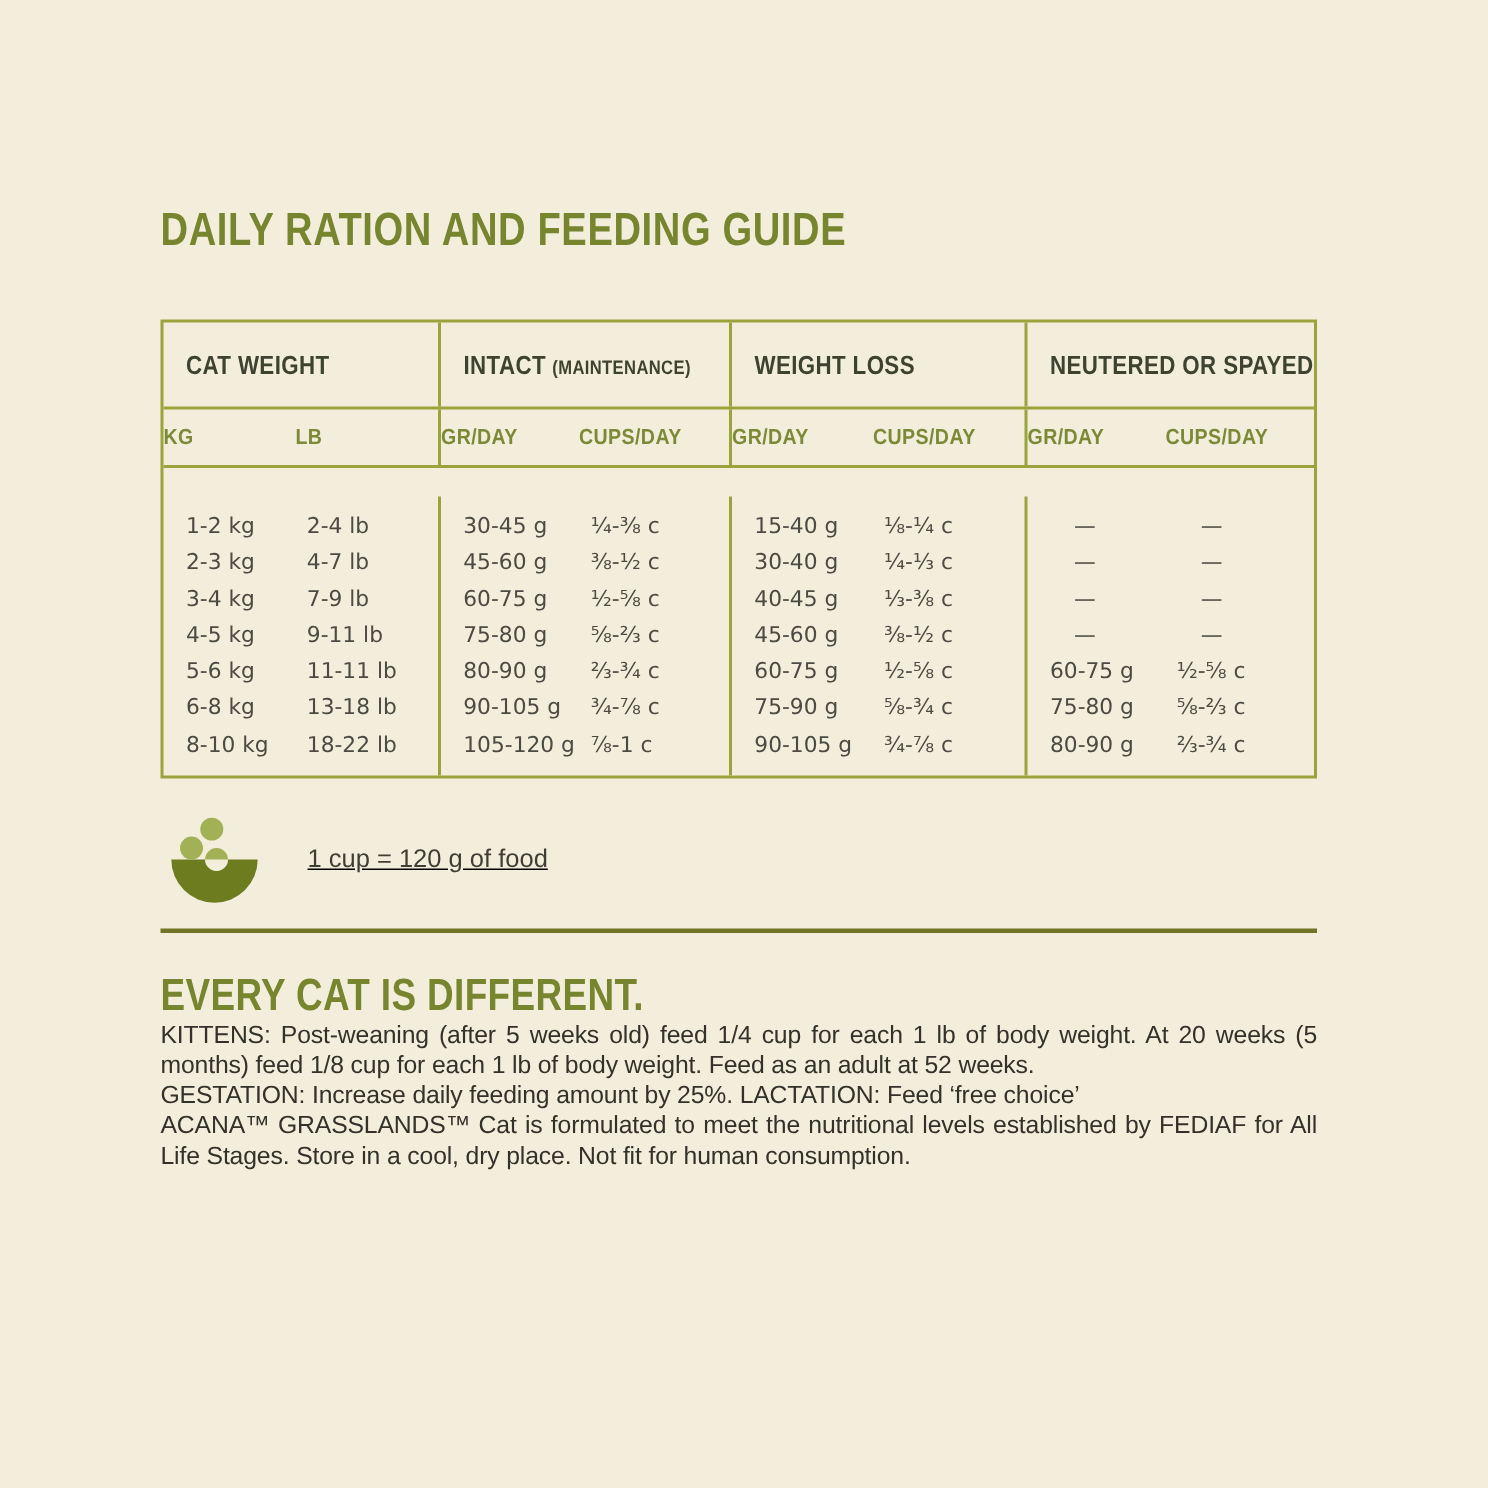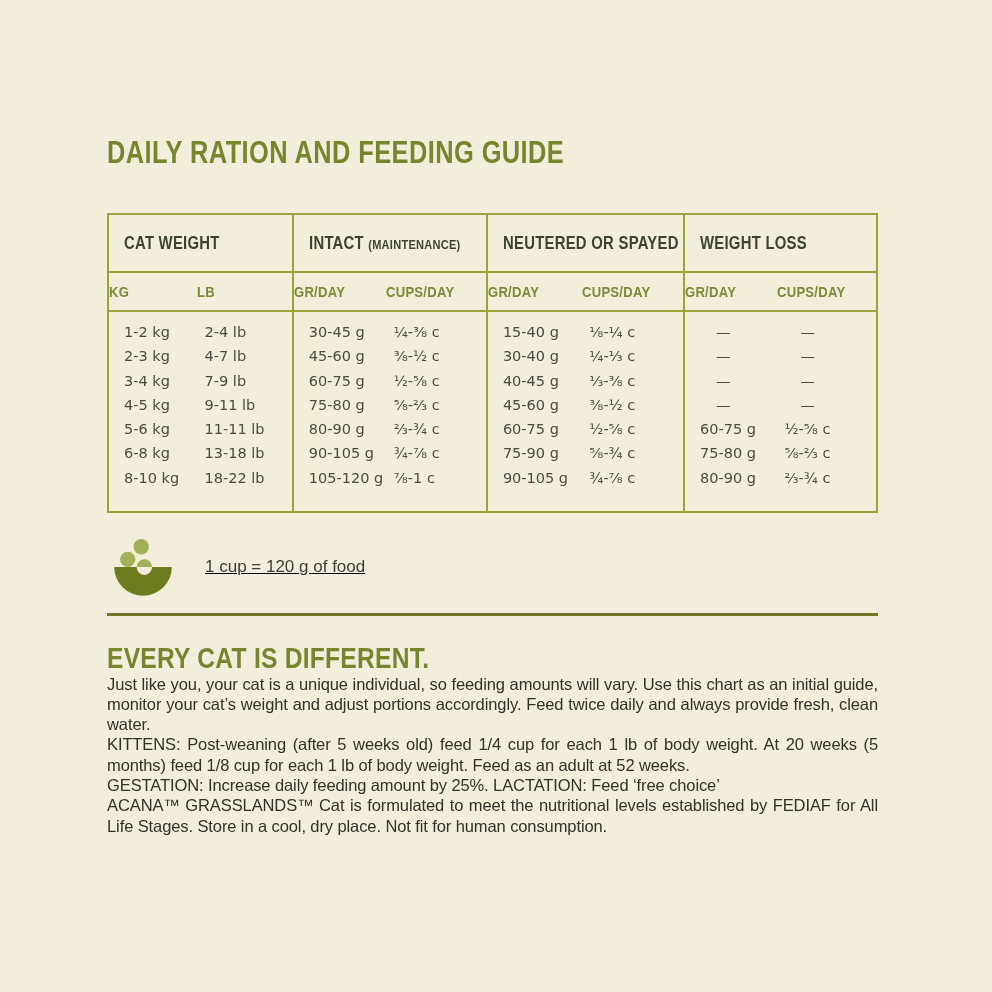--- a/index.html
+++ b/index.html
@@ -30,21 +30,21 @@
     transform:scaleX(0.85); transform-origin:0 50%; white-space:nowrap;
   }
   .hnote { font-size:13px; font-weight:bold; margin-left:5px; }
 
   .tsub .tcell { height:37px; display:grid; grid-template-columns:48% 52%; align-items:center; }
   .slabel {
     font-weight:bold; font-size:14.5px; color:#7c8a38; letter-spacing:0.3px;
     transform:scaleX(0.9); transform-origin:0 50%; white-space:nowrap;
   }
 
-  .tbody-cell { display:grid; grid-template-columns:48% 52%; padding:8px 0 21px 15px; align-content:start; }
+  .tbody-cell { display:grid; grid-template-columns:48% 52%; padding:8px 0 8px 15px; align-content:start;margin-top:19px; }
   .val {
     font-family:"DejaVu Sans", sans-serif;
     font-size:14.5px; line-height:24.3px; color:#4b4b43; white-space:nowrap;
   }
   .val.dash { padding-left:16px; }
 
   .note { display:flex; align-items:center; margin-top:21px; height:66px;text-decoration:underline; }
   .note-text { font-size:17px; color:#3f3e35; margin-left:26px; }
 
   .rule { height:3px; background:#6e7524; border:0; margin:13px 0 0 0; width:771px; }
@@ -80,26 +80,26 @@
           </div>
       </div>
       <div class="tcell">
         <div class="hlabel">
           <span>INTACT</span>
           <span class="hnote">(MAINTENANCE)</span>
         </div>
       </div>
       <div class="tcell">
         <div class="hlabel">
+            <span>WEIGHT LOSS</span>
+          </div>
+      </div>
+      <div class="tcell">
+        <div class="hlabel">
             <span>NEUTERED OR SPAYED</span>
-          </div>
-      </div>
-      <div class="tcell">
-        <div class="hlabel">
-            <span>WEIGHT LOSS</span>
           </div>
       </div>
     </div>
 
     <div class="trow tsub">
       <div class="tcell">
         <span class="slabel">KG</span>
         <span class="slabel">LB</span>
       </div>
       <div class="tcell">
@@ -197,18 +197,17 @@
       <circle cx="41.5" cy="33" r="8.5" fill="#a2b155"></circle>
       <path d="M33,33 a8.5,8.5 0 0,0 17,0 z" fill="#f2eedb"></path>
     </svg>
     <span class="note-text">1 cup = 120 g of food</span>
   </div>
 
   <hr class="rule">
 
   <h2 class="heading">EVERY CAT IS DIFFERENT.</h2>
 
-  <p class="para p1">Just like you, your cat is a unique individual, so feeding amounts will vary. Use this chart as an initial guide, monitor your cat’s weight and adjust portions accordingly. Feed twice daily and always provide fresh, clean water.</p>
   <p class="para p2">KITTENS: Post-weaning (after 5 weeks old) feed 1/4 cup for each 1 lb of body weight. At 20 weeks (5 months) feed 1/8 cup for each 1 lb of body weight. Feed as an adult at 52 weeks.</p>
   <p class="para p3">GESTATION: Increase daily feeding amount by 25%. LACTATION: Feed ‘free choice’</p>
   <p class="para p4">ACANA™ GRASSLANDS™ Cat is formulated to meet the nutritional levels established by FEDIAF for All Life Stages. Store in a cool, dry place. Not fit for human consumption.</p>
 
 </div>
 
 </body></html>

